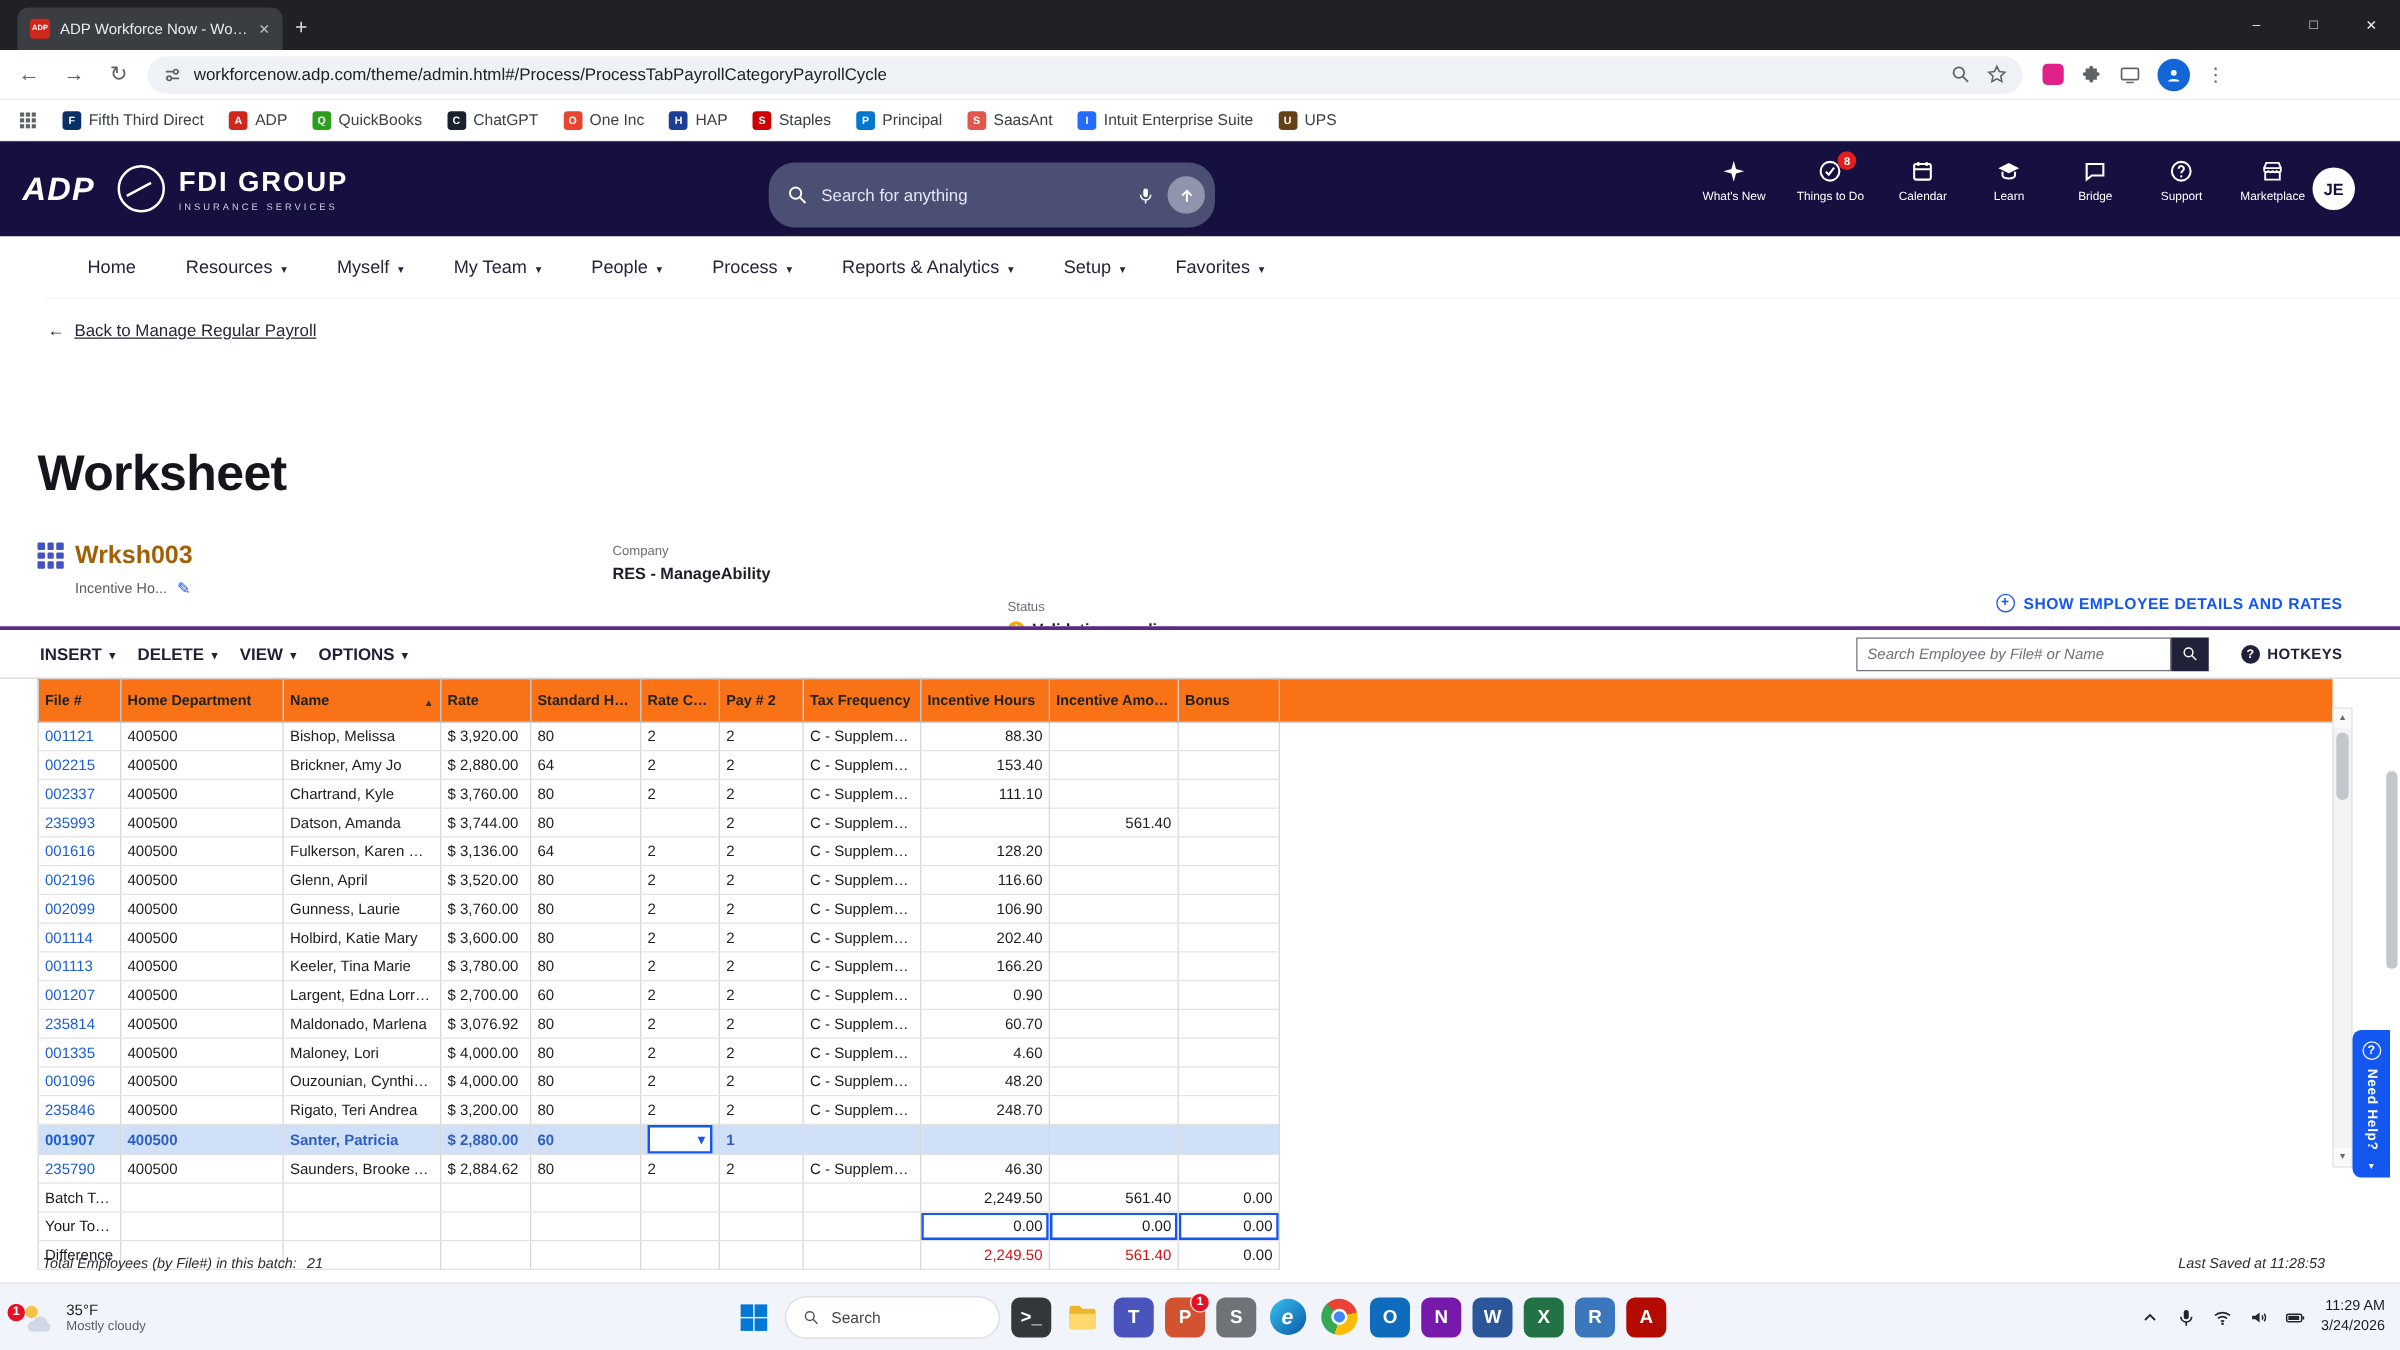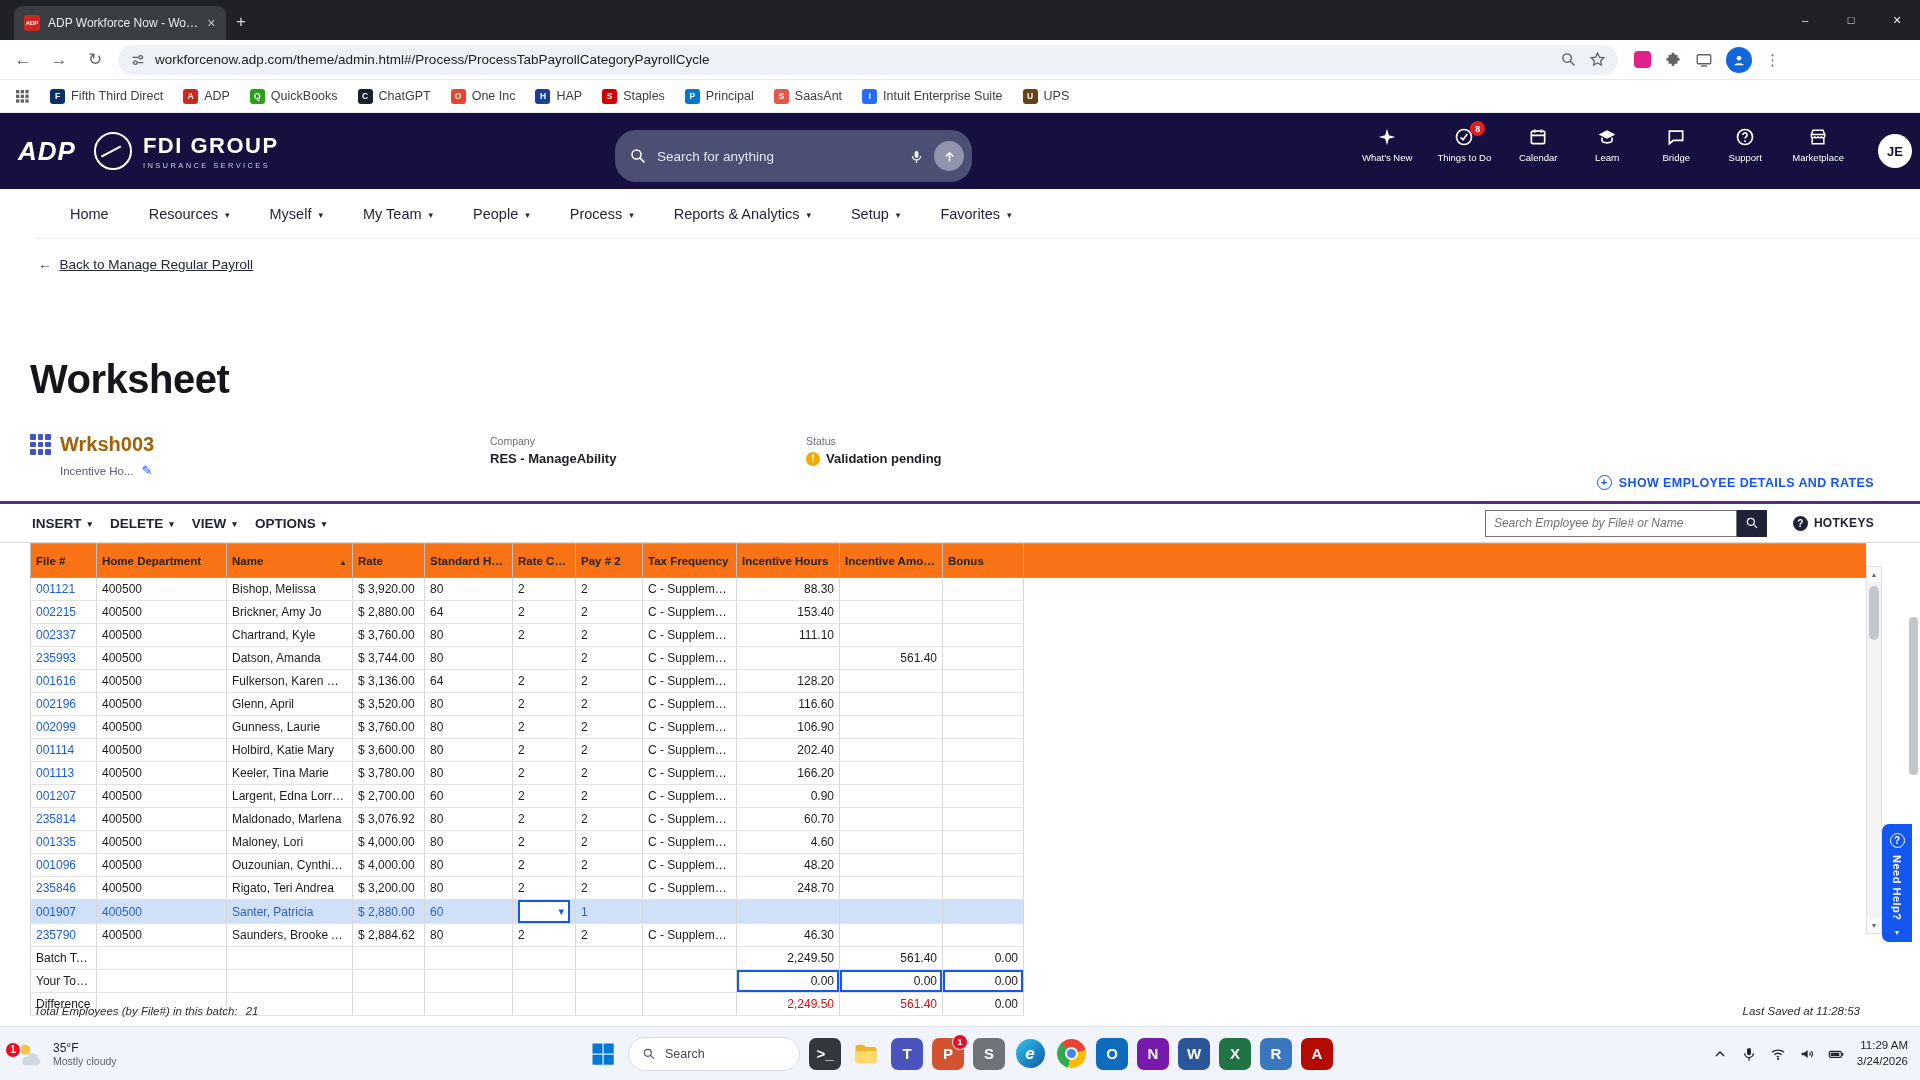--- a/index.html
+++ b/index.html
@@ -64,21 +64,21 @@
   .submit-circle { width:30px; height:30px; border-radius:50%; background:#9094ad; display:flex;
                    align-items:center; justify-content:center; flex:0 0 auto; }
   .submit-circle .ic { width:15px; height:15px; color:#fff; }
   .hdr-items { position:absolute; right:76px; top:14px; display:flex; gap:25px; }
   .hdr-item { display:flex; flex-direction:column; align-items:center; gap:5px; font-size:9.5px;
               color:#fff; position:relative; min-width:44px; }
   .hdr-item .ic { width:20px; height:20px; color:#fff; }
   .hdr-badge { position:absolute; top:-6px; right:6px; min-width:15px; height:15px; border-radius:8px;
                background:#e02020; color:#fff; font-size:9px; font-weight:bold; display:flex;
                align-items:center; justify-content:center; padding:0 3px; }
-  .hdr-avatar { position:absolute; right:8px; top:21px; width:34px; height:34px; border-radius:50%;
+  .hdr-avatar { position:absolute; right:36px; top:21px; width:34px; height:34px; border-radius:50%;
                 background:#fff; color:var(--navy); font-weight:bold; font-size:13px; display:flex;
                 align-items:center; justify-content:center; }
 
   
   #nav-menu { height:50px; background:#fff; border-bottom:1px solid #eef0f3; display:flex; align-items:center;
               gap:40px; padding:0 34px; font-size:14.5px; color:#23253a; font-weight:500;margin-left:36px; }
   .nav-item { display:flex; align-items:center; gap:7px; }
   .nav-caret { font-size:9px; margin-top:2px; }
 
   
@@ -92,21 +92,21 @@
   .ws-id-row { display:flex; align-items:center; gap:9px; }
   .grid-glyph { width:21px; height:21px; display:grid; grid-template-columns:repeat(3,1fr); gap:2px; }
   .grid-glyph span { background:#4453c4; border-radius:1px; }
   .ws-id { font-size:20px; font-weight:bold; color:#a16207; }
   .ws-desc-row { margin:7px 0 0 30px; display:flex; gap:8px; align-items:center; font-size:11.5px; color:#5a5c66; }
   .pencil { color:var(--accent); font-size:13px; }
   .meta-block { position:absolute; top:196px; }
   .meta-label { font-size:10.5px; color:#6b6d78; }
   .meta-value { font-size:13px; font-weight:bold; color:#1c1d26; margin-top:4px; display:flex; gap:6px; align-items:center; }
   #company-block { left:490px; }
-  #status-block { left:806px; }
+  #status-block { left:806px;margin-top:45px; }
   .warn-dot { width:14px; height:14px; border-radius:50%; background:var(--warning); color:#fff;
               font-size:10px; font-weight:bold; display:flex; align-items:center; justify-content:center; }
   #show-details { position:absolute; right:46px; top:236px; display:flex; gap:7px; align-items:center;
                   color:var(--accent); font-weight:bold; font-size:12.5px; letter-spacing:0.4px; }
   .plus-circle { width:15px; height:15px; border-radius:50%; border:1.6px solid var(--accent); font-size:11px;
                  display:flex; align-items:center; justify-content:center; line-height:1; }
 
   
   #grid-toolbar { position:absolute; left:0; top:262px; width:1920px; height:42px; background:#fff;
                   border-top:3px solid var(--purple); border-bottom:1px solid #d9d9d9; display:flex;
@@ -132,21 +132,21 @@
                    border-bottom:1px solid #9c9c9c; white-space:nowrap; overflow:hidden; text-overflow:ellipsis; }
   #grid-table th:first-child { border-left:1px solid #c0c0c0; }
   #grid-table th.filler-h { border-right:none; }
   #grid-table td { border-right:1px solid #d8d8d8; border-bottom:1px solid #e2e2e2; padding:0 5px; height:23px;
                    white-space:nowrap; overflow:hidden; text-overflow:ellipsis; }
   #grid-table td:first-child { border-left:1px solid #d8d8d8; }
   #grid-table td.filler { border:none; background:#fff; }
   .num { text-align:right; }
   .sort { float:right; font-size:8px; margin-top:3px; color:#333; }
   .file-link { color:var(--link); text-decoration:none; }
-  tr.selected td { background:var(--selected_bg); color:#2e5fc0; }
+  tr.selected td { background:var(--selected_bg); color:#2e5fc0;font-weight:bold; }
   tr.selected td.filler { background:#fff; }
   td.editor-cell { padding:0; }
   .cell-editor { border:2px solid var(--accent); background:#fff; height:23px; display:flex; align-items:center;
                  justify-content:flex-end; padding-right:4px; }
   .chev { color:var(--accent); font-size:11px; }
   tr.total td { height:22px; background:#fff; color:#17181f; }
   tr.total td.editable { box-shadow:inset 0 0 0 2px var(--accent); }
   tr.total td.neg { color:var(--neg); }
   .tlabel { font-size:12px; }
 

